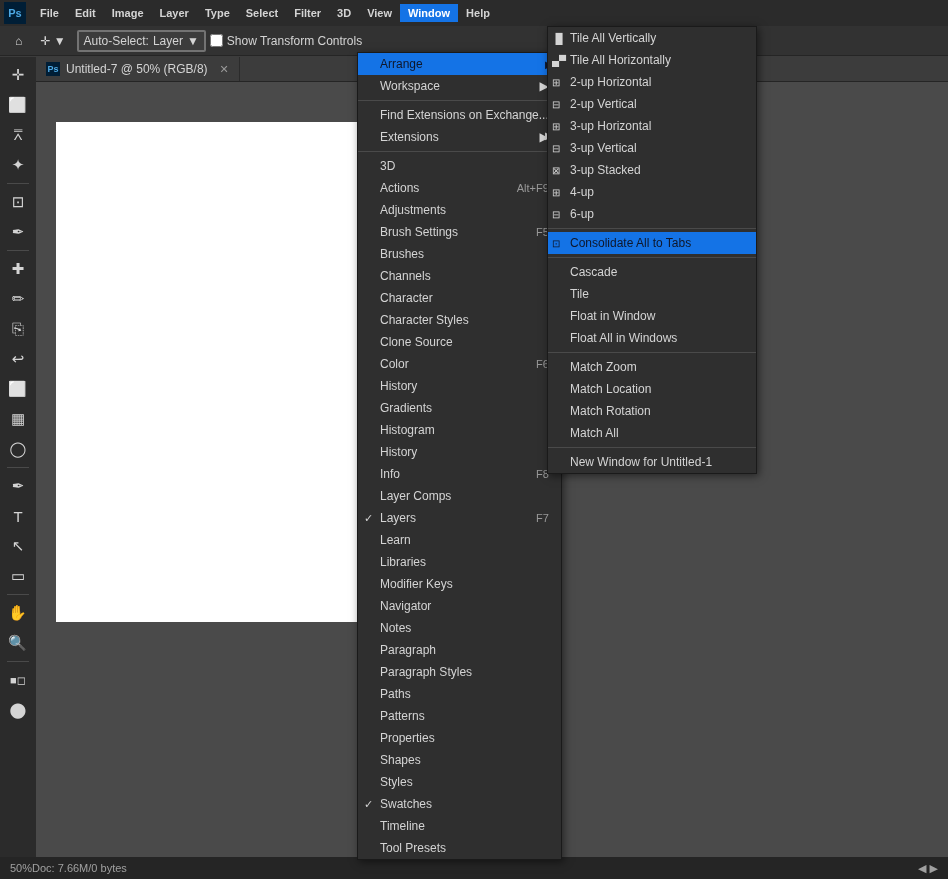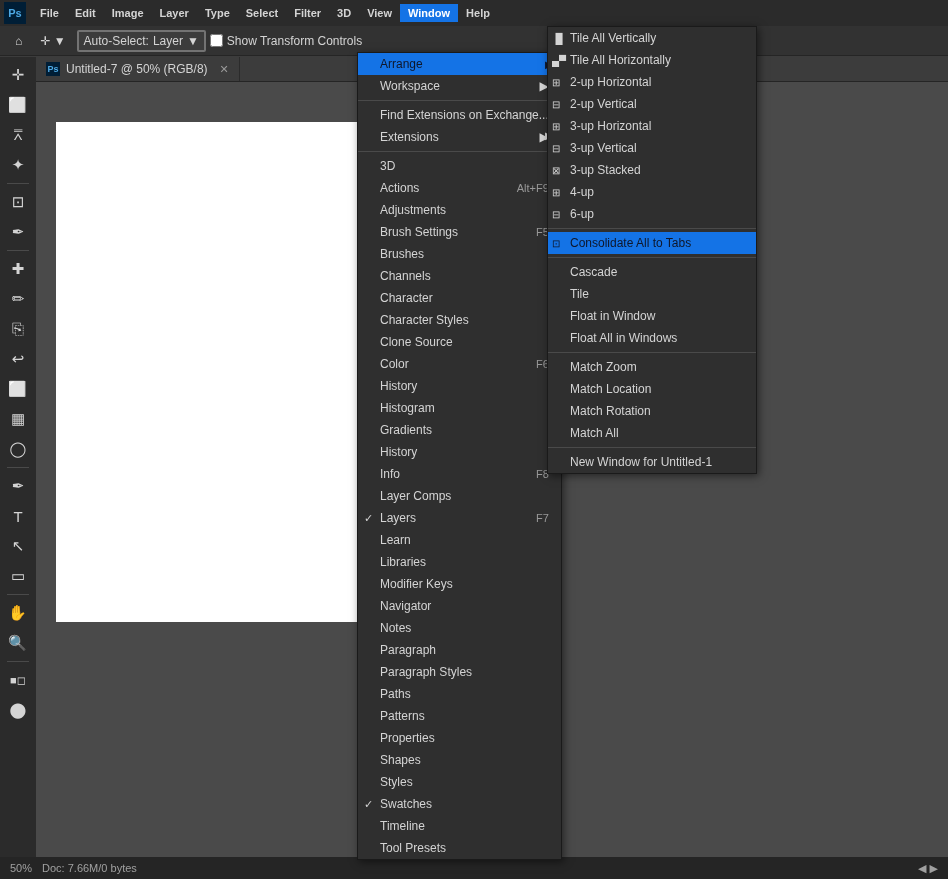--- a/index.html
+++ b/index.html
@@ -169,21 +169,20 @@
       bottom: 0;
       left: 0;
       right: 0;
       height: 22px;
       background: #252525;
       display: flex;
       align-items: center;
       padding: 0 10px;
       font-size: 11px;
       color: #a0a0a0;
-      gap: 10px;
     }
 
     
     .window-menu {
       position: absolute;
       top: 26px;
       left: 0;
       background: #2f2f2f;
       border: 1px solid #1a1a1a;
       min-width: 190px;
@@ -334,22 +333,22 @@
       <div class="menu-dropdown-item">Actions<span class="shortcut">Alt+F9</span></div>
       <div class="menu-dropdown-item">Adjustments</div>
       <div class="menu-dropdown-item">Brush Settings<span class="shortcut">F5</span></div>
       <div class="menu-dropdown-item">Brushes</div>
       <div class="menu-dropdown-item">Channels</div>
       <div class="menu-dropdown-item">Character</div>
       <div class="menu-dropdown-item">Character Styles</div>
       <div class="menu-dropdown-item">Clone Source</div>
       <div class="menu-dropdown-item">Color<span class="shortcut">F6</span></div>
       <div class="menu-dropdown-item">History</div>
+      <div class="menu-dropdown-item">Gradients</div>
       <div class="menu-dropdown-item">Histogram</div>
-      <div class="menu-dropdown-item">Gradients</div>
       <div class="menu-dropdown-item">History</div>
       <div class="menu-dropdown-item">Info<span class="shortcut">F8</span></div>
       <div class="menu-dropdown-item">Layer Comps</div>
       <div class="menu-dropdown-item">
         <span class="checkmark">✓</span>Layers<span class="shortcut">F7</span>
       </div>
       <div class="menu-dropdown-item">Learn</div>
       <div class="menu-dropdown-item">Libraries</div>
       <div class="menu-dropdown-item">Modifier Keys</div>
       <div class="menu-dropdown-item">Navigator</div>

